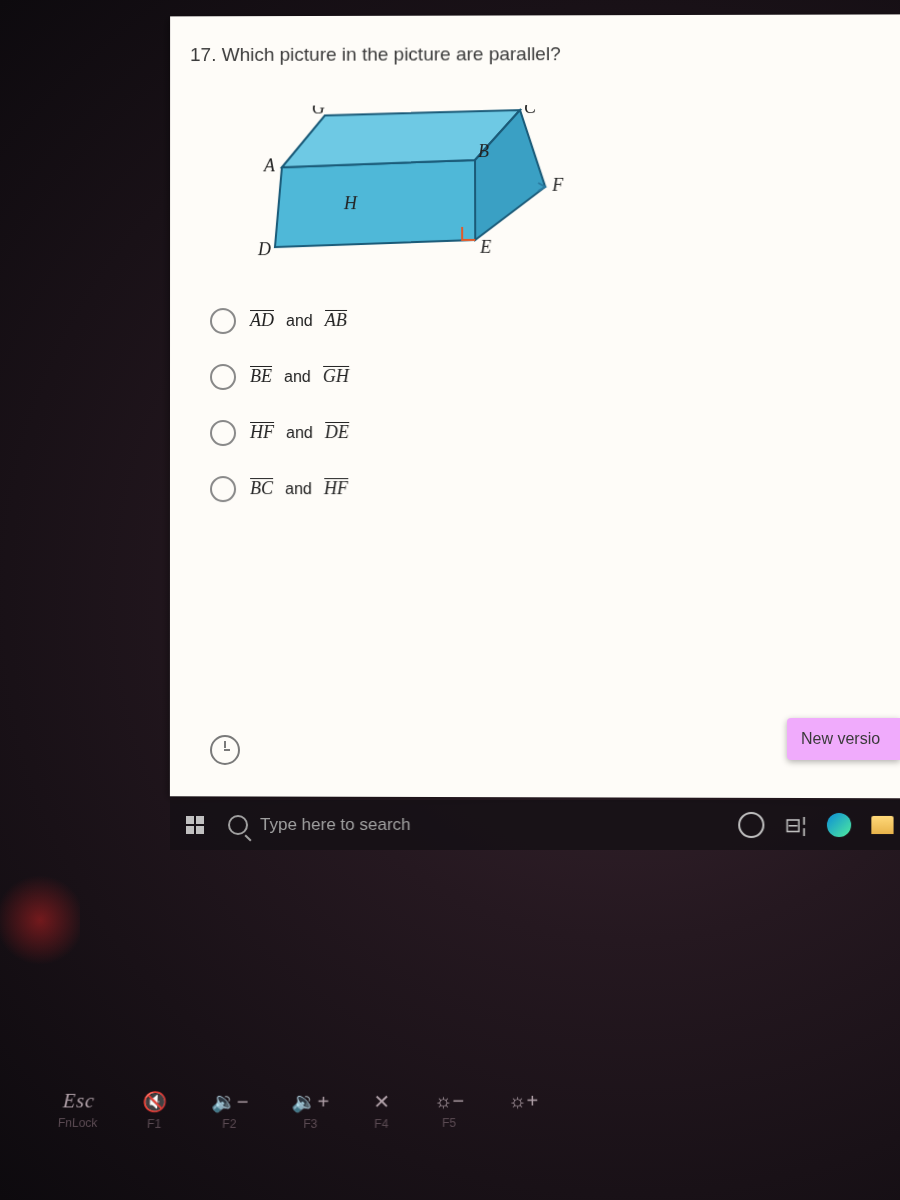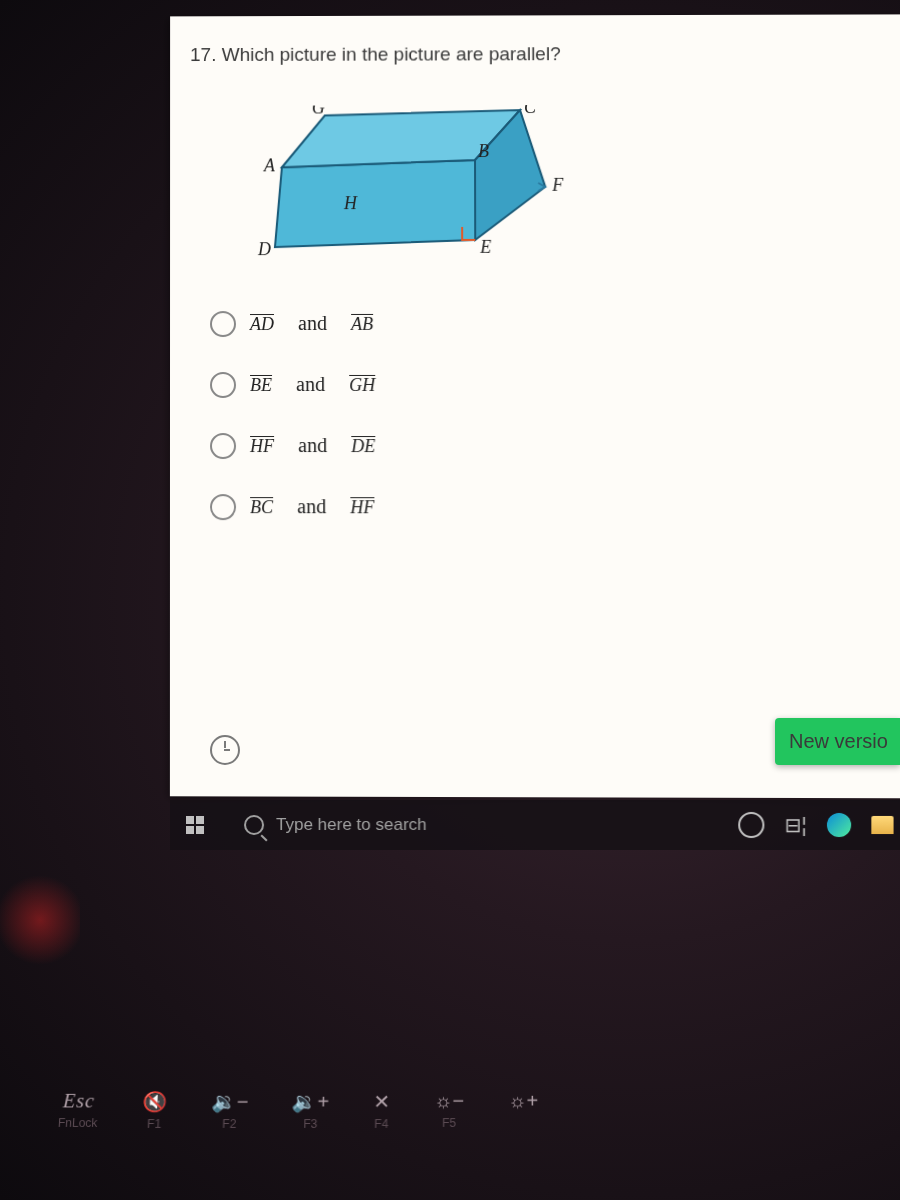--- a/index.html
+++ b/index.html
@@ -56,33 +56,33 @@
     margin-right: 14px;
     flex-shrink: 0;
   }
   .option-label {
     font-family: "Times New Roman", serif;
     font-style: italic;
     font-size: 18px;
     color: #222;
     display: flex;
     align-items: baseline;
-    gap: 20px;
+    gap: 8px;
   }
   .seg {
     border-top: 1.5px solid #222;
     padding-top: 0px;
     display: inline-block;
     line-height: 1;
   }
   .and {
     font-style: normal;
     margin: 12px 4px;
-    font-family: Liberation Serif, serif;
-    font-size: 20px;
+    font-family: Liberation Sans, sans-serif;
+    font-size: 16px;
   }
   .clock-icon {
     position: absolute;
     left: 210px;
     top: 735px;
     width: 26px;
     height: 26px;
     border: 2px solid #7a7a7a;
     border-radius: 50%;
     display: flex;
@@ -101,24 +101,24 @@
     content: '';
     width: 6px; height: 2px;
     background: #7a7a7a;
     position: absolute;
     top: 12px; left: 12px;
   }
   .new-version-btn {
     position: absolute;
     right: 0;
     top: 718px;
-    background: #22c55e;
+    background: #f0abfc;
     color: #3a3a3a;
-    font-size: 20px;
-    padding: 12px 16px 12px 14px;
+    font-size: 16px;
+    padding: 12px 4px 12px 14px;
     width: 95px;
     border-radius: 4px 0 0 4px;
     box-shadow: 0 2px 6px rgba(0,0,0,0.3);
     white-space: nowrap;
     overflow: hidden;
   }
   .taskbar {
     position: absolute;
     left: 170px;
     right: 0;
@@ -138,21 +138,21 @@
     justify-content: center;
     color: #d0d0d0;
     font-size: 18px;
   }
   .search-box {
     display: flex;
     align-items: center;
     color: #a0a0a0;
     font-size: 17px;
     gap: 12px;
-    margin-left: 24px;
+    margin-left: 8px;
   }
   .search-icon {
     width: 16px; height: 16px;
     border: 2px solid #a0a0a0;
     border-radius: 50%;
     position: relative;
   }
   .search-icon::after {
     content: '';
     position: absolute;

